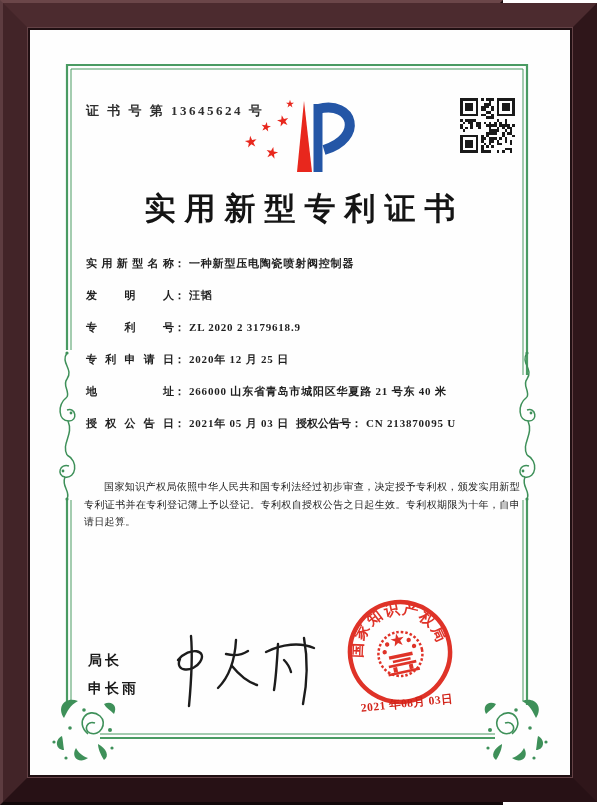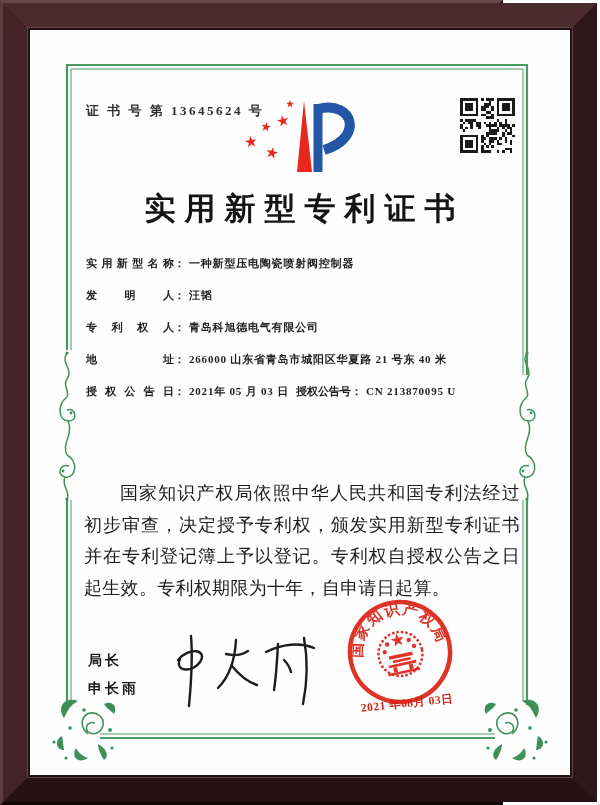--- a/index.html
+++ b/index.html
@@ -51,21 +51,21 @@
     display:inline-block; width:88px;
     text-align:justify; text-align-last:justify;
     vertical-align:bottom;
   }
   .fcolon { display:inline-block; margin-right:4px; }
   .fvalue { letter-spacing:0.8px; }
   .grant-no-pair { position:absolute; left:210px; top:0; }
 
   .body-text {
     left:54px; top:448px; width:436px;
-    font-size:18px; line-height:1.76;
+    font-size:10px; line-height:1.76;
     color:#1c1c1c; font-weight:500;
     text-align:justify;
   }
   .body-text p { text-indent:2em; letter-spacing:0.3px; }
 
   .signer { left:58px; font-size:14px; font-weight:700; letter-spacing:3px; color:#1a1a1a; }
   .signer-title { top:622px;text-align:right; }
   .signer-name { top:650px; }
 
   .signature { left:130px; top:596px; }
@@ -288,21 +288,24 @@
   <div class="abs title">实用新型专利证书</div>
 
   <div class="abs fields">
     <div class="field-row">
       <span class="flabel">实用新型名称</span><span class="fcolon">：</span><span class="fvalue">一种新型压电陶瓷喷射阀控制器</span>
     </div>
     <div class="field-row">
       <span class="flabel">发明人</span><span class="fcolon">：</span><span class="fvalue">汪韬</span>
     </div>
     <div class="field-row">
-      <span class="flabel">专利权人</span><span class="fcolon">：</span><span class="fvalue">青岛科旭德电气有限公司</span>
+      <span class="flabel">专利号</span><span class="fcolon">：</span><span class="fvalue">ZL 2020 2 3179618.9</span>
+    </div>
+    <div class="field-row">
+      <span class="flabel">专利申请日</span><span class="fcolon">：</span><span class="fvalue">2020年 12 月 25 日</span>
     </div>
     <div class="field-row">
       <span class="flabel">地址</span><span class="fcolon">：</span><span class="fvalue">266000 山东省青岛市城阳区华夏路 21 号东 40 米</span>
     </div>
     <div class="field-row">
       <span class="flabel">授权公告日</span><span class="fcolon">：</span><span class="fvalue">2021年 05 月 03 日</span>
       <span class="grant-no-pair">
         <span>授权公告号</span><span class="fcolon">：</span><span class="fvalue">CN 213870095 U</span>
       </span>
     </div>

